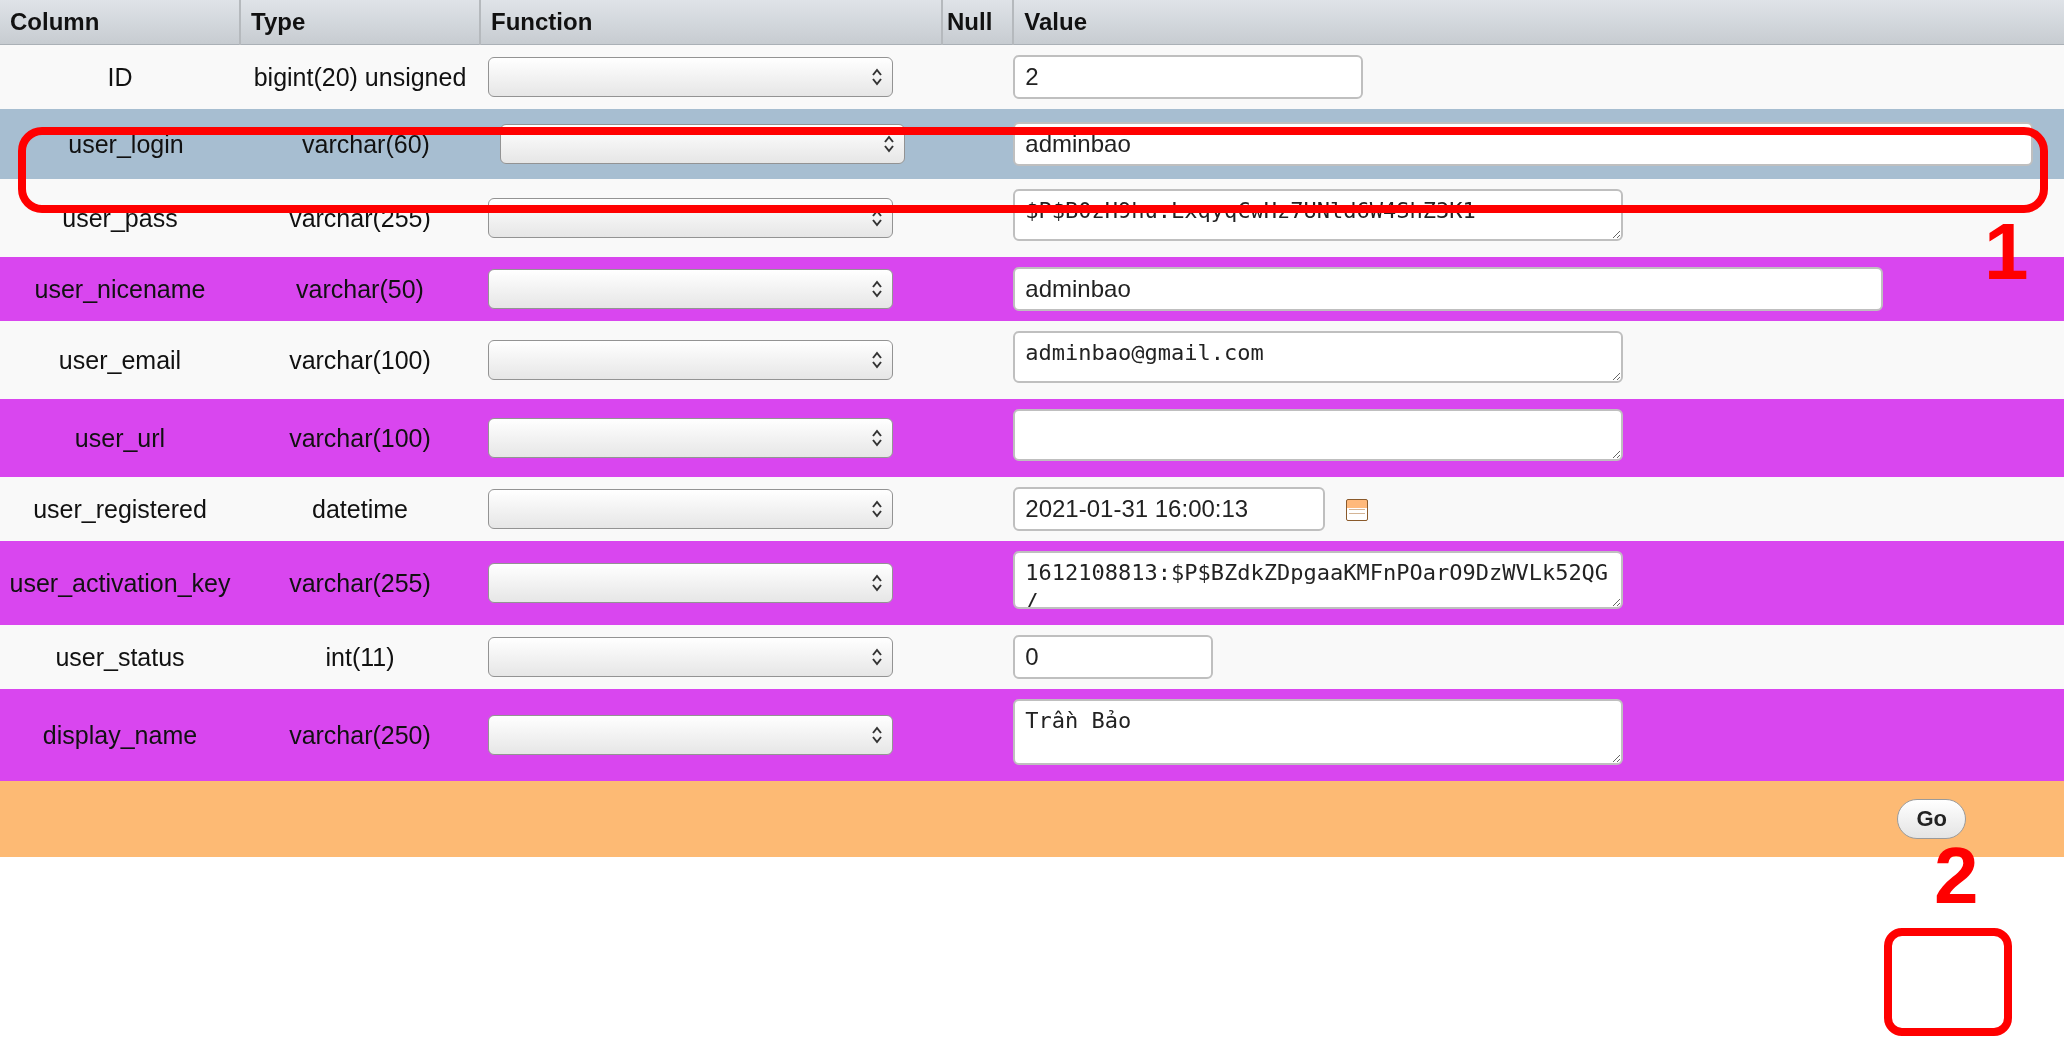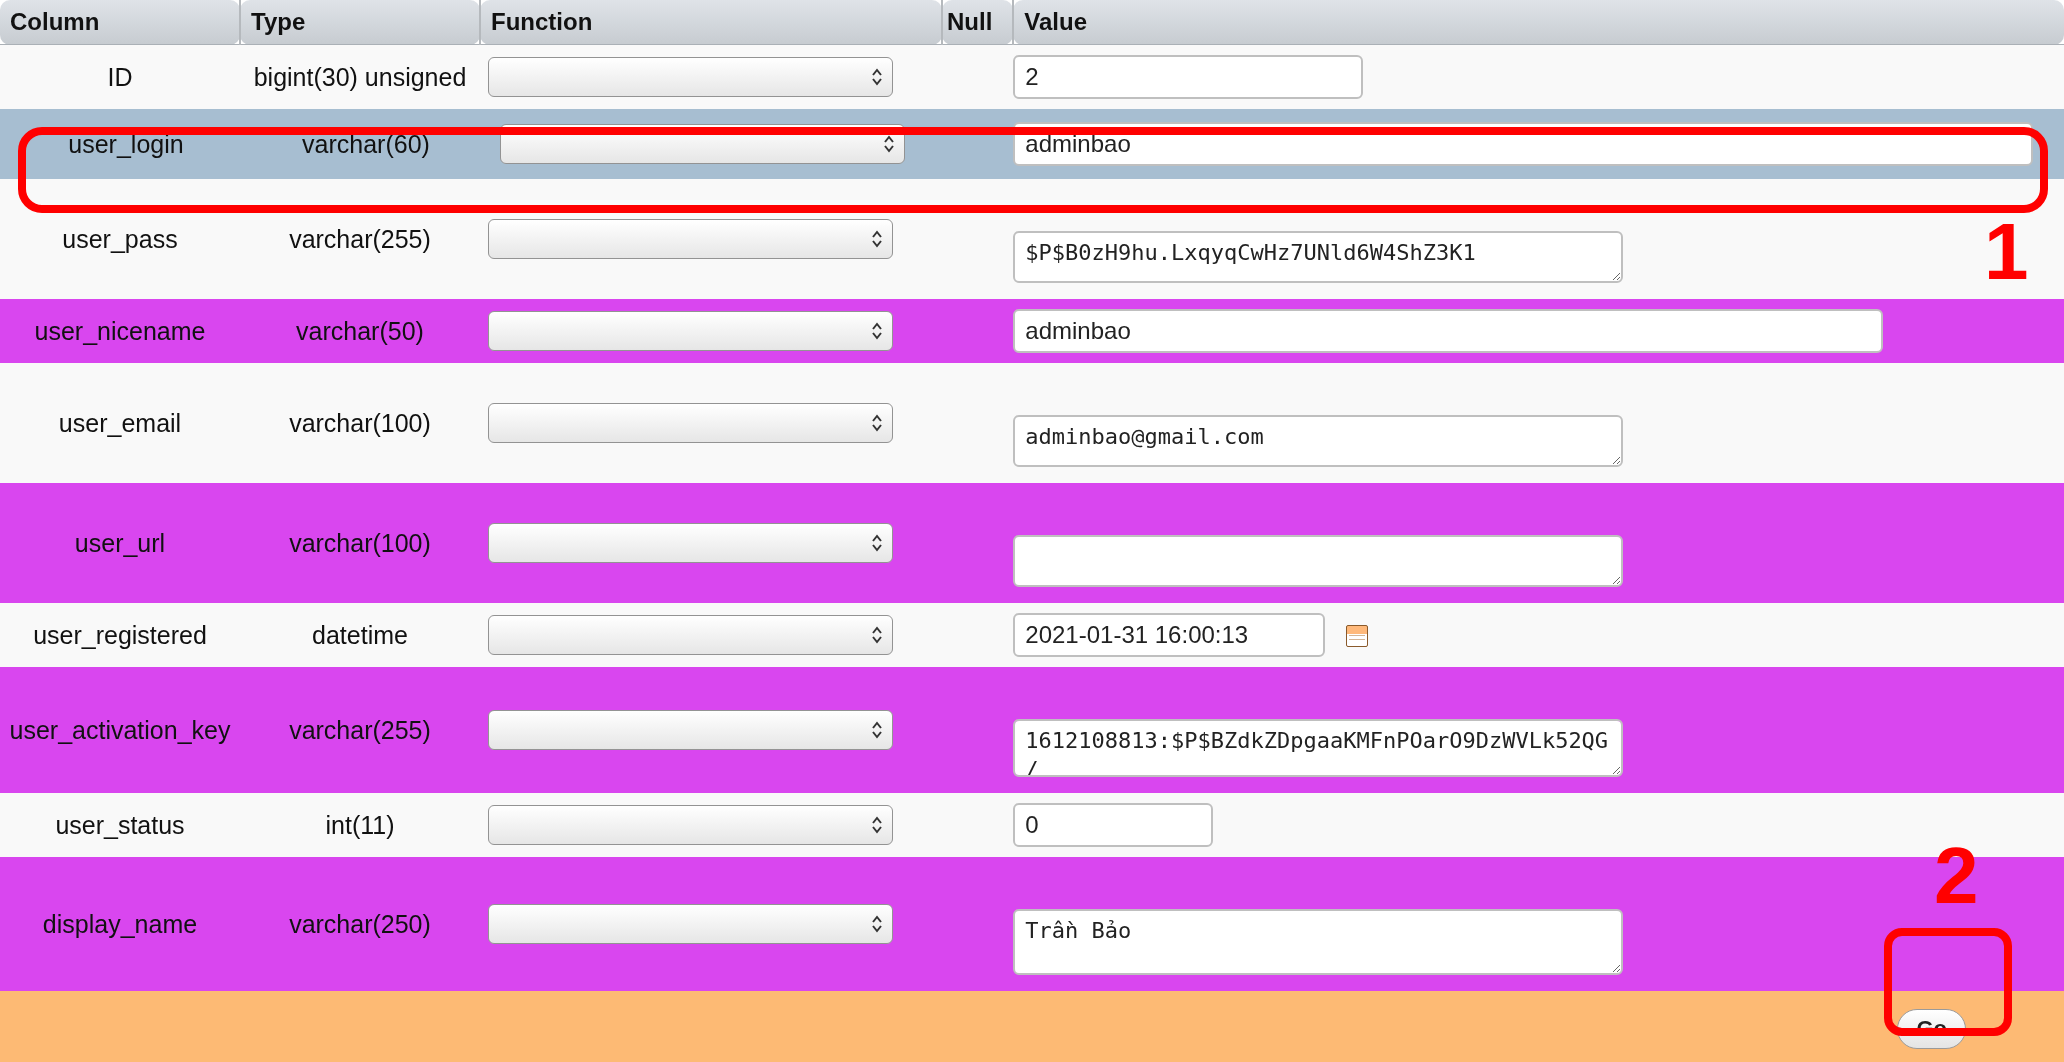--- a/index.html
+++ b/index.html
@@ -18,21 +18,20 @@
     .tbl thead th {
       background: linear-gradient(to bottom, #dfe3e8, #c7ccd1);
       border-right: 2px solid #b5b9bd;
       border-bottom: 1px solid #aab0b6;
       font-size: 24px;
       font-weight: 700;
       color: #111;
       text-align: left;
       padding: 8px 10px 8px 10px;
       height: 42px;
-      border-radius: 10px;
     }
     .tbl thead th.col-col {}
     .tbl thead th.col-type {}
     .tbl thead th.col-func {}
     .tbl thead th.col-null { text-align: center; padding-left:4px; padding-right:20px;}
     .tbl thead th.col-value { border-right: none; }
 
     .tbl td {
       font-size: 25px;
       color: #111;
@@ -83,21 +82,21 @@
       font-size: 22px;
       color: #222;
       background: #fff;
       border: 2px solid #bfbfbf;
       border-radius: 6px;
       padding: 6px 10px;
       line-height: 1.3;
     }
     .inp { height: 44px; }
     .inp.nonmono { font-family: -apple-system, BlinkMacSystemFont, "Segoe UI", Arial, sans-serif; font-size:24px; }
-    .ta { resize: both; margin-top: 42px; }
+    .ta { resize: both; }
 
     .cal-icon {
       display: inline-block;
       width: 22px;
       height: 22px;
       border: 1px solid #8a5a2b;
       border-radius: 2px;
       background: linear-gradient(to bottom, #ffb97b 0%, #ffb97b 40%, #fff 40%, #fff 100%);
       margin-left: 14px;
       position: relative;
@@ -173,21 +172,21 @@
       <th class="col-type">Type</th>
       <th class="col-func">Function</th>
       <th class="col-null">Null</th>
       <th class="col-value">Value</th>
     </tr>
   </thead>
   <tbody>
 
     <tr class="row-odd">
       <td class="col-col">ID</td>
-      <td class="col-type">bigint(30) unsigned</td>
+      <td class="col-type">bigint(20) unsigned</td>
       <td class="col-func">
         <span class="sel-wrap">
           <select class="sel"></select>
           <span class="chevrons">
             <svg width="12" height="8">
                 <polyline points="2,7 6,2 10,7" fill="none" stroke="#333" stroke-width="2"></polyline>
               </svg>
             <svg width="12" height="8">
                 <polyline points="2,1 6,6 10,1" fill="none" stroke="#333" stroke-width="2"></polyline>
               </svg>

